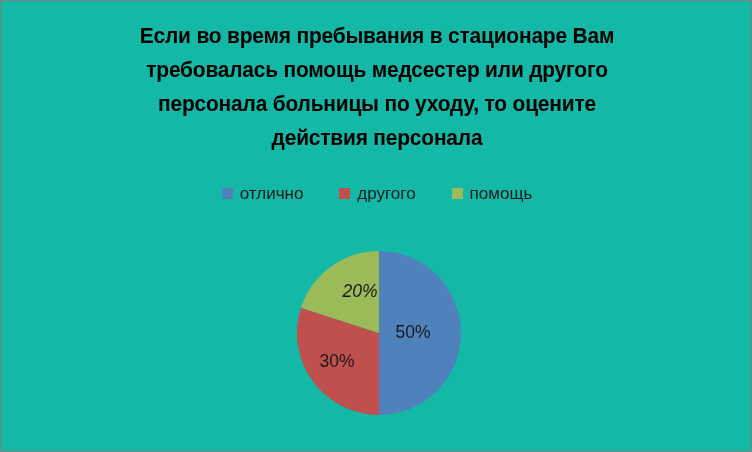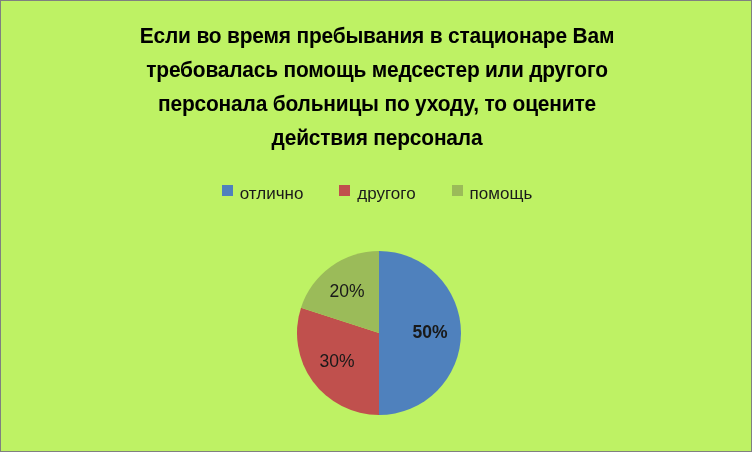--- a/index.html
+++ b/index.html
@@ -9,21 +9,21 @@
     background: #ffffff;
   }
   body {
     font-family: "Liberation Sans", sans-serif;
   }
 
   #chart-frame {
     position: relative;
     width: 752px;
     height: 452px;
-    background: #bef264;
+    background: #14b8a6;
     box-sizing: border-box;
     border: 1px solid #808080;
     overflow: hidden;
   }
 
   
   #chart-title {
     position: absolute;
     left: 46px;
     top: 18px;
@@ -46,20 +46,21 @@
     left: 0;
     top: 184px;
     width: 752px;
     display: flex;
     justify-content: center;
     align-items: center;
     gap: 36px;
   }
   .legend-item {
     display: flex;
+    align-items: center;
     gap: 7px;
   }
   .legend-swatch {
     width: 11px;
     height: 11px;
     display: block;
     flex: 0 0 auto;
   }
   .legend-label {
     font-family: "Liberation Sans", sans-serif;
@@ -129,21 +130,21 @@
   <div id="plot-area">
 
     <svg id="pie-svg" viewBox="0 0 164 164">
       <g id="pie-slices">
           <path d="M 82 82 L 82.000 0.000 A 82 82 0 0 1 82.000 164.000 Z" fill="#4F81BD" class="pie-slice"></path>
           <path d="M 82 82 L 82.000 164.000 A 82 82 0 0 1 4.013 56.661 Z" fill="#C0504D" class="pie-slice"></path>
           <path d="M 82 82 L 4.013 56.661 A 82 82 0 0 1 82.000 0.000 Z" fill="#9BBB59" class="pie-slice"></path>
         </g>
     </svg>
 
-    <span class="data-label" id="label-0" style="left:429px; top:110px;font-weight:bold;">50%</span>
+    <span class="data-label" id="label-0" style="left:412px; top:110px;">50%</span>
 
     <span class="data-label" id="label-1" style="left:336px; top:139px;text-align:right;">30%</span>
 
-    <span class="data-label" id="label-2" style="left:346px; top:69px;">20%</span>
+    <span class="data-label" id="label-2" style="left:359px; top:69px;font-style:italic;">20%</span>
 
   </div>
 
 </div>
 
 </body></html>

